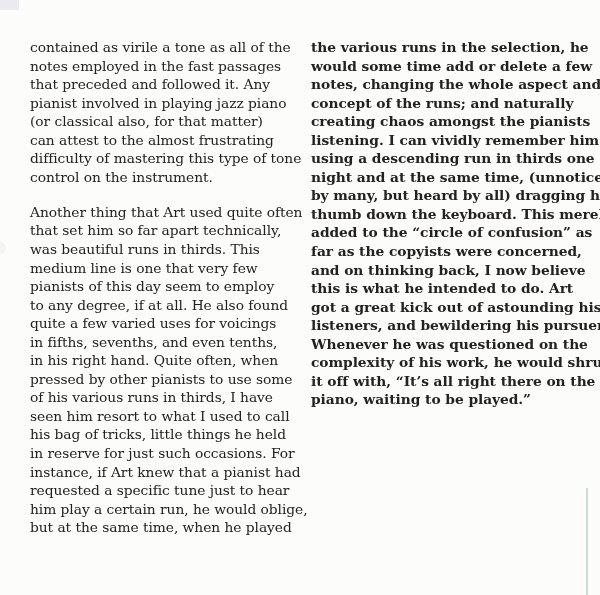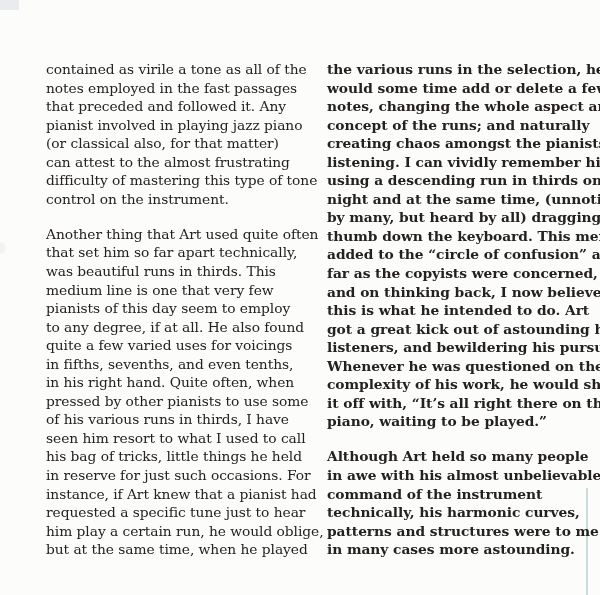--- a/index.html
+++ b/index.html
@@ -20,26 +20,25 @@
     font-family: "DejaVu Serif", "Liberation Serif", serif;
   }
   .page {
     position: relative;
     width: 600px;
     height: 595px;
     background: var(--page-bg);
   }
   .text-column {
     position: absolute;
-    top: 60px;
+    top: 38px;
     color: var(--text-color);
     font-size: 13.8px;
     line-height: 18.55px;
     letter-spacing: -0.05px;
-    margin-left: 16px;
   }
   .col-left  { left: 30px;  width: 276px; }
   .col-right { left: 311px; width: 282px; font-weight: bold; }
   .para {
     margin: 0 0 16.5px 0;
     white-space: pre; 
   }
   .corner-artifact {
     position: absolute;
     left: 0; top: 0;
@@ -114,21 +113,15 @@
 added to the “circle of confusion” as
 far as the copyists were concerned,
 and on thinking back, I now believe
 this is what he intended to do. Art
 got a great kick out of astounding his
 listeners, and bewildering his pursuers.
 Whenever he was questioned on the
 complexity of his work, he would shrug
 it off with, “It’s all right there on the
 piano, waiting to be played.”</p>
-    <p class="para">Although Art held so many people
-in awe with his almost unbelievable
-command of the instrument
-technically, his harmonic curves,
-patterns and structures were to me
-in many cases more astounding.</p>
   </div>
 
 </div>
 
 </body></html>

